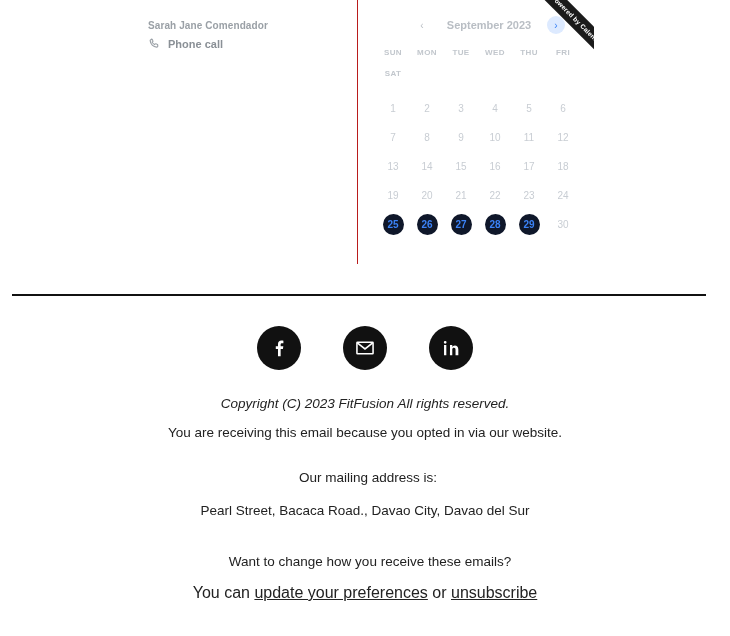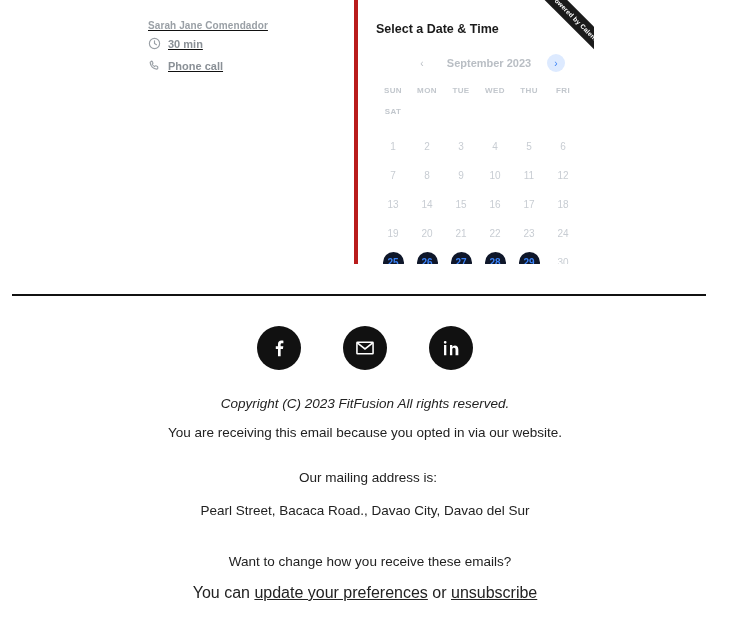--- a/index.html
+++ b/index.html
@@ -22,22 +22,21 @@
     top: 0;
     width: 458px;
     height: 264px;
     background: #ffffff;
     display: flex;
   }
   .booking-left {
     width: 222px;
     padding: 16px 32px 0 12px;
     box-sizing: border-box;
-    border-right: 4px solid #b91c1c;
-    text-decoration: underline;
+    border-right: 1px solid #b91c1c;
   }
   .host-name {
     font-size: 10px;
     font-weight: bold;
     color: #9aa0a6;
     letter-spacing: 0.1px;
     margin: 4px 0 6px 0;
   }
   .event-title {
     font-size: 16.5px;
@@ -245,42 +244,32 @@
   }
 </style>
 </head>
 <body>
 
 <div class="booking">
 
   <div class="booking-left">
     <div class="host-name">Sarah Jane Comendador</div>
 
-    <div class="meta-row">
-      <span class="ic">
-        <svg width="13" height="13" viewBox="0 0 16 16" fill="none" stroke="currentColor" stroke-width="1.4">
-          <circle cx="8" cy="8" r="6.3"></circle>
-          <path d="M8 4.6V8l2.4 1.5" stroke-linecap="round"></path>
-        </svg>
-      </span>
-      <span>30 min</span>
-    </div>
 
     <div class="meta-row">
       <span class="ic">
         <svg width="13" height="13" viewBox="0 0 16 16" fill="none" stroke="currentColor" stroke-width="1.4">
           <path d="M4.2 2.4c.5 0 1 .3 1.2.8l.6 1.4c.2.4.1.9-.3 1.2l-.6.5c.6 1.3 1.7 2.4 3 3l.5-.6c.3-.3.8-.5 1.2-.3l1.4.6c.5.2.8.7.8 1.2v1.1c0 .7-.6 1.3-1.3 1.2-4.3-.3-7.7-3.7-8-8 0-.7.5-1.3 1.2-1.3h.3z" stroke-linejoin="round"></path>
         </svg>
       </span>
       <span>Phone call</span>
     </div>
   </div>
 
   <div class="booking-right">
-    <div class="sel-title">Select a Date &amp; Time</div>
 
     <div class="cal-head">
       <button class="nav-btn prev">‹</button>
       <span class="cal-month">September 2023</span>
       <button class="nav-btn next">›</button>
     </div>
 
     <div class="cal-grid" id="cal-grid">
         <div class="dow">SUN</div>
         <div class="dow">MON</div>

